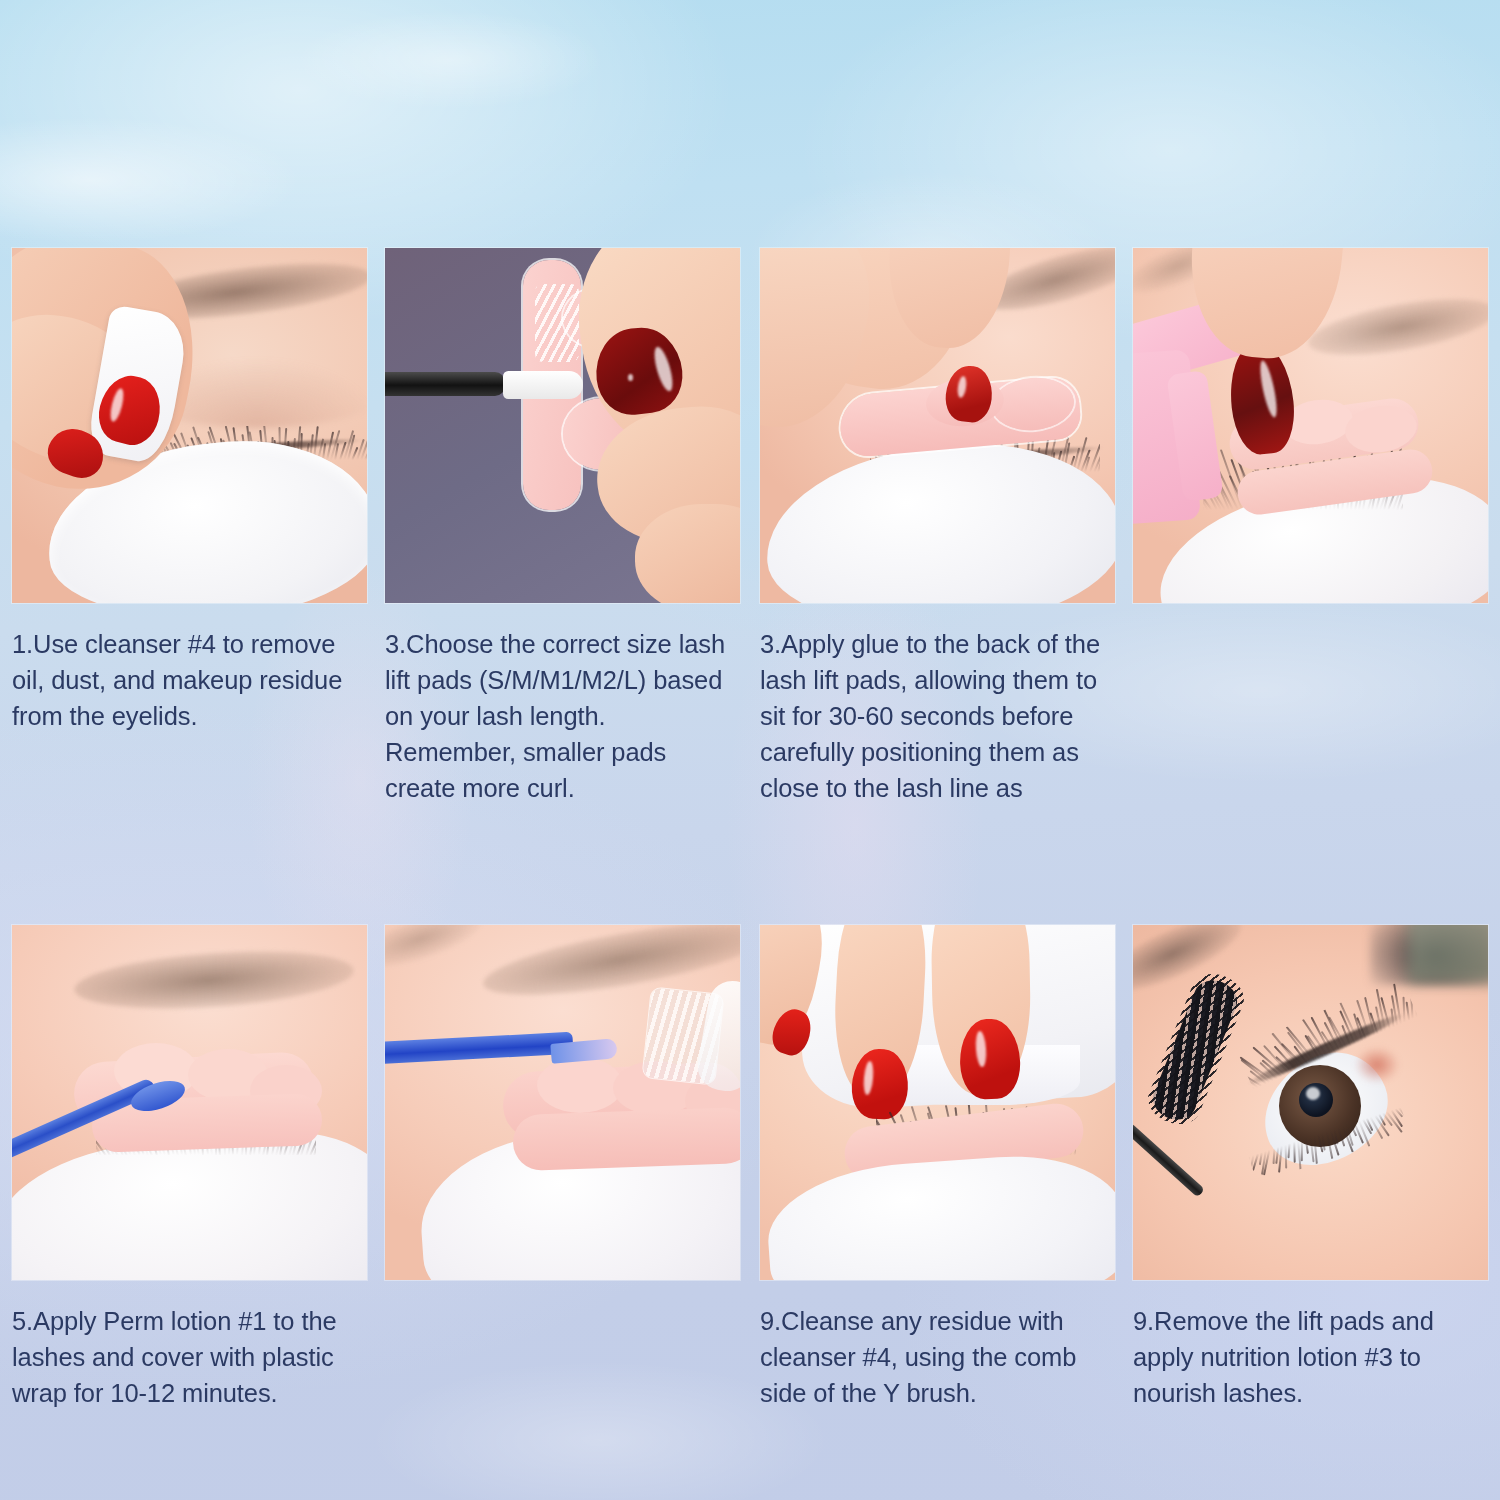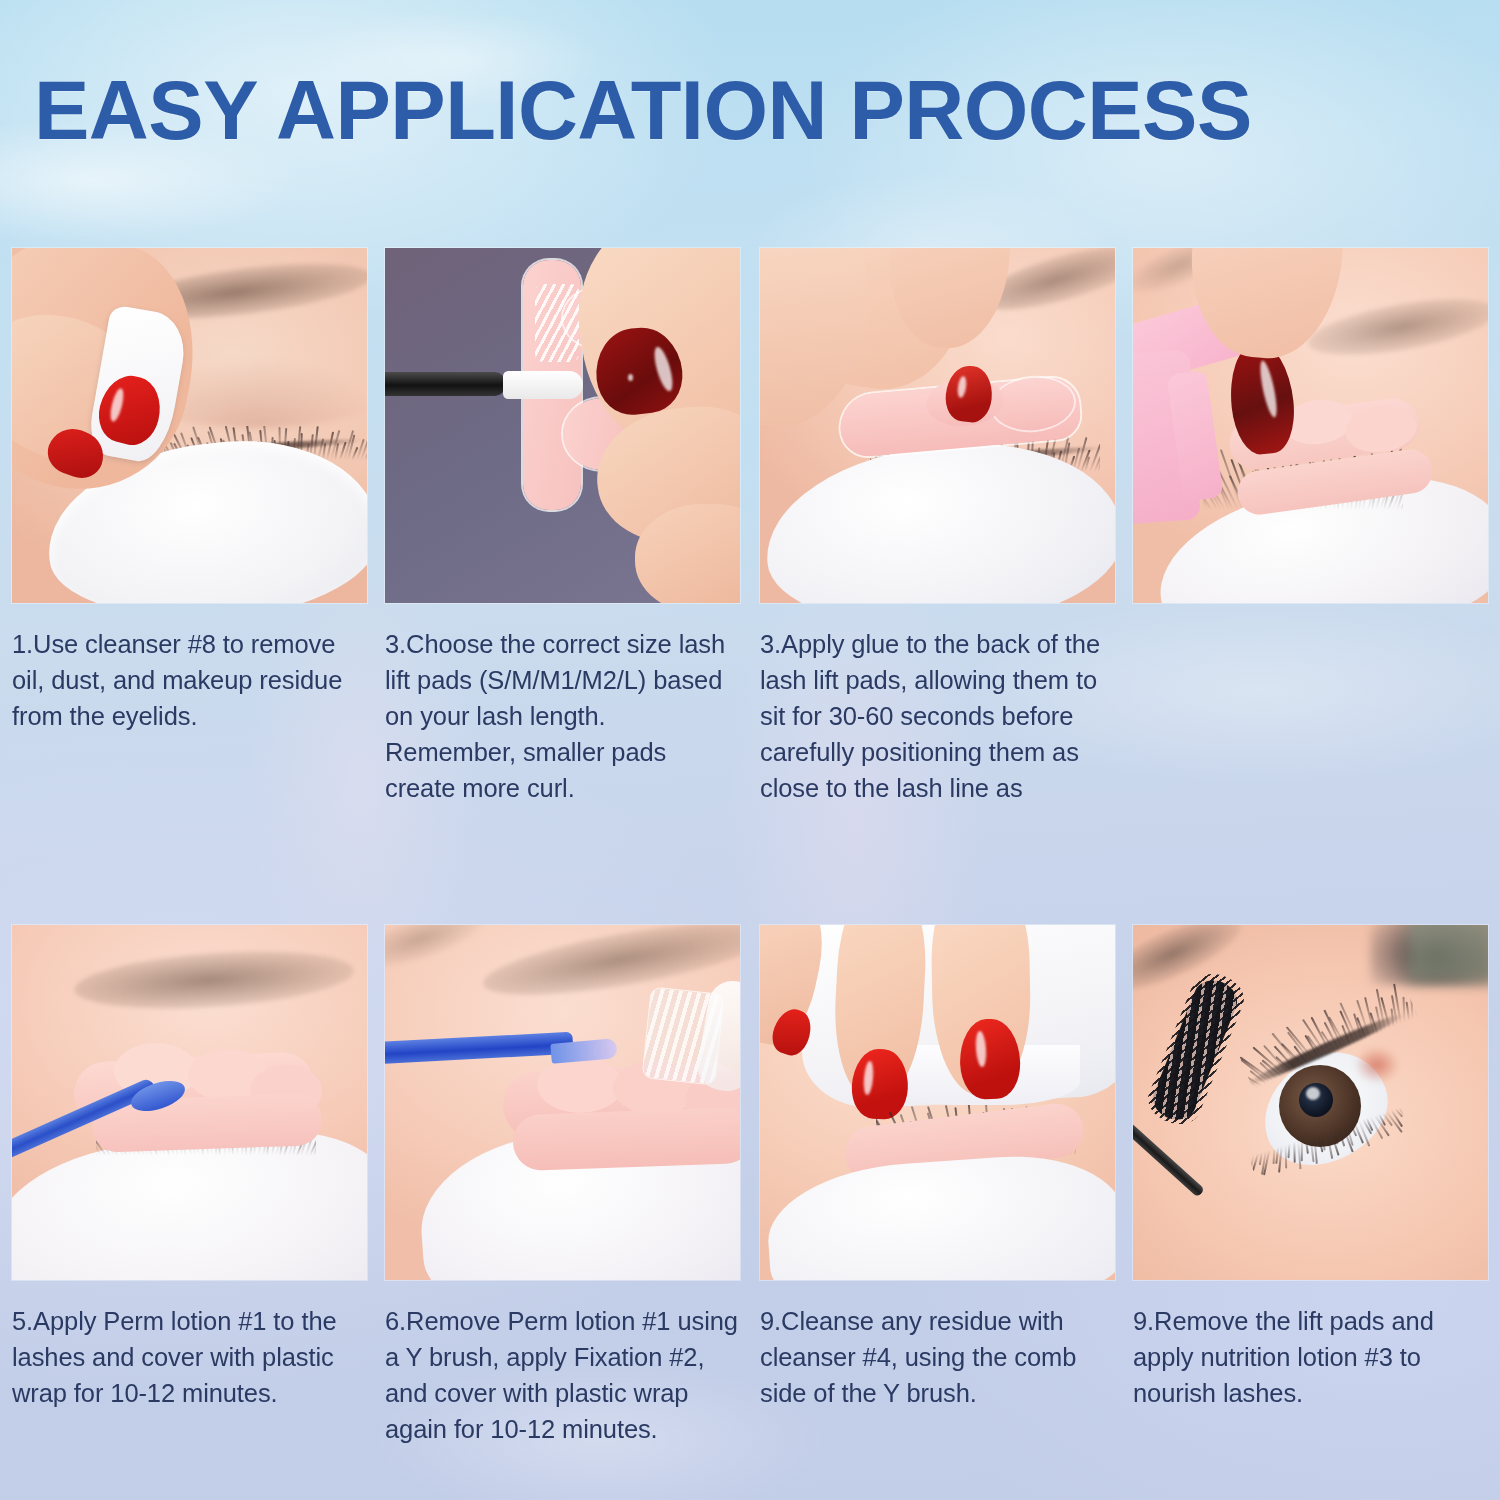--- a/index.html
+++ b/index.html
@@ -68,21 +68,20 @@
   }
   .cotton{position:absolute;}
   .nail{position:absolute;border-radius:46% 46% 40% 40%/55% 55% 45% 45%;}
   .gloss{position:absolute;background:rgba(255,255,255,.75);border-radius:50%;filter:blur(1px);}
 </style>
 </head>
 <body>
 
 <div id="page">
 
-  <div id="title">EASY APPLICATION PROCESS</div>
 
   <div class="grid">
 
     <div class="row">
 
       <div class="cell c0">
         <div class="photo">
           <div class="skin" style="background:
               radial-gradient(ellipse 330px 240px at 62% 30%, #f6d9c8, #f2c6b0 60%, #edb79f 100%),
               linear-gradient(160deg,#f7dacb,#eebba2);"></div>
@@ -169,21 +168,21 @@
               background:linear-gradient(160deg,#ffffff,#f0f0f4);
               border-radius:20% 45% 35% 30%/10% 30% 40% 25%;transform:rotate(10deg);
               box-shadow:0 2px 5px rgba(120,100,100,.25);"></div>
 
           <div class="nail" style="left:88px;top:128px;width:60px;height:68px;
               background:linear-gradient(150deg,#e8211d,#b7100f);transform:rotate(14deg);"></div>
           <div class="gloss" style="left:100px;top:140px;width:10px;height:34px;transform:rotate(14deg);"></div>
           <div class="nail" style="left:36px;top:182px;width:56px;height:46px;
               background:linear-gradient(150deg,#e0201c,#a80f0f);transform:rotate(20deg);"></div>
         </div>
-        <div class="cap">1.Use cleanser #8 to remove oil, dust, and makeup residue from the eyelids.</div>
+        <div class="cap">1.Use cleanser #4 to remove oil, dust, and makeup residue from the eyelids.</div>
       </div>
 
       <div class="cell c1">
         <div class="photo">
           <div class="skin" style="background:linear-gradient(150deg,#6f6279,#6e6b86 50%,#7b7691);"></div>
 
           <div style="position:absolute;left:138px;top:12px;width:58px;height:250px;
               background:linear-gradient(100deg,#fbd2cf,#f7c2bf);border-radius:26px;
               box-shadow:0 0 0 2px rgba(255,255,255,.75);"></div>
           <div style="position:absolute;left:178px;top:40px;width:72px;height:60px;
@@ -567,21 +566,20 @@
               background:linear-gradient(180deg,#5c80e2,#2244c6 58%,#4a6ed6);border-radius:6px;transform:rotate(-3deg);"></div>
           <div style="position:absolute;left:166px;top:116px;width:66px;height:20px;
               background:linear-gradient(90deg,#6f92e8,#d8c9ef);border-radius:4px 14px 14px 4px;transform:rotate(-5deg);"></div>
 
           <div style="position:absolute;left:262px;top:66px;width:72px;height:90px;
               background:repeating-linear-gradient(100deg, rgba(255,255,255,.82) 0 4px, rgba(236,244,250,.35) 4px 9px);
               border-radius:10px;box-shadow:0 0 0 1px rgba(255,255,255,.7);transform:rotate(6deg);"></div>
           <div style="position:absolute;left:318px;top:56px;width:54px;height:110px;
               background:linear-gradient(160deg,rgba(255,255,255,.9),rgba(240,245,250,.55));border-radius:24px;transform:rotate(10deg);"></div>
         </div>
-        <div class="cap">6.Remove Perm lotion #1 using a Y brush, apply Fixation #2, and cover with plastic wrap again for 10-12 minutes.</div>
       </div>
 
       <div class="cell c2">
         <div class="photo">
           <div class="skin" style="background:
               radial-gradient(ellipse 300px 240px at 40% 30%, #fbe0d0, #f6ccb6 64%, #f1bfa8 100%),
               linear-gradient(160deg,#fbe1d2,#f0bea6);"></div>
 
           <div class="cotton" style="left:40px;top:-12px;width:330px;height:190px;
               background:linear-gradient(170deg,#ffffff,#f2f2f6 70%,#e8e9ef);

